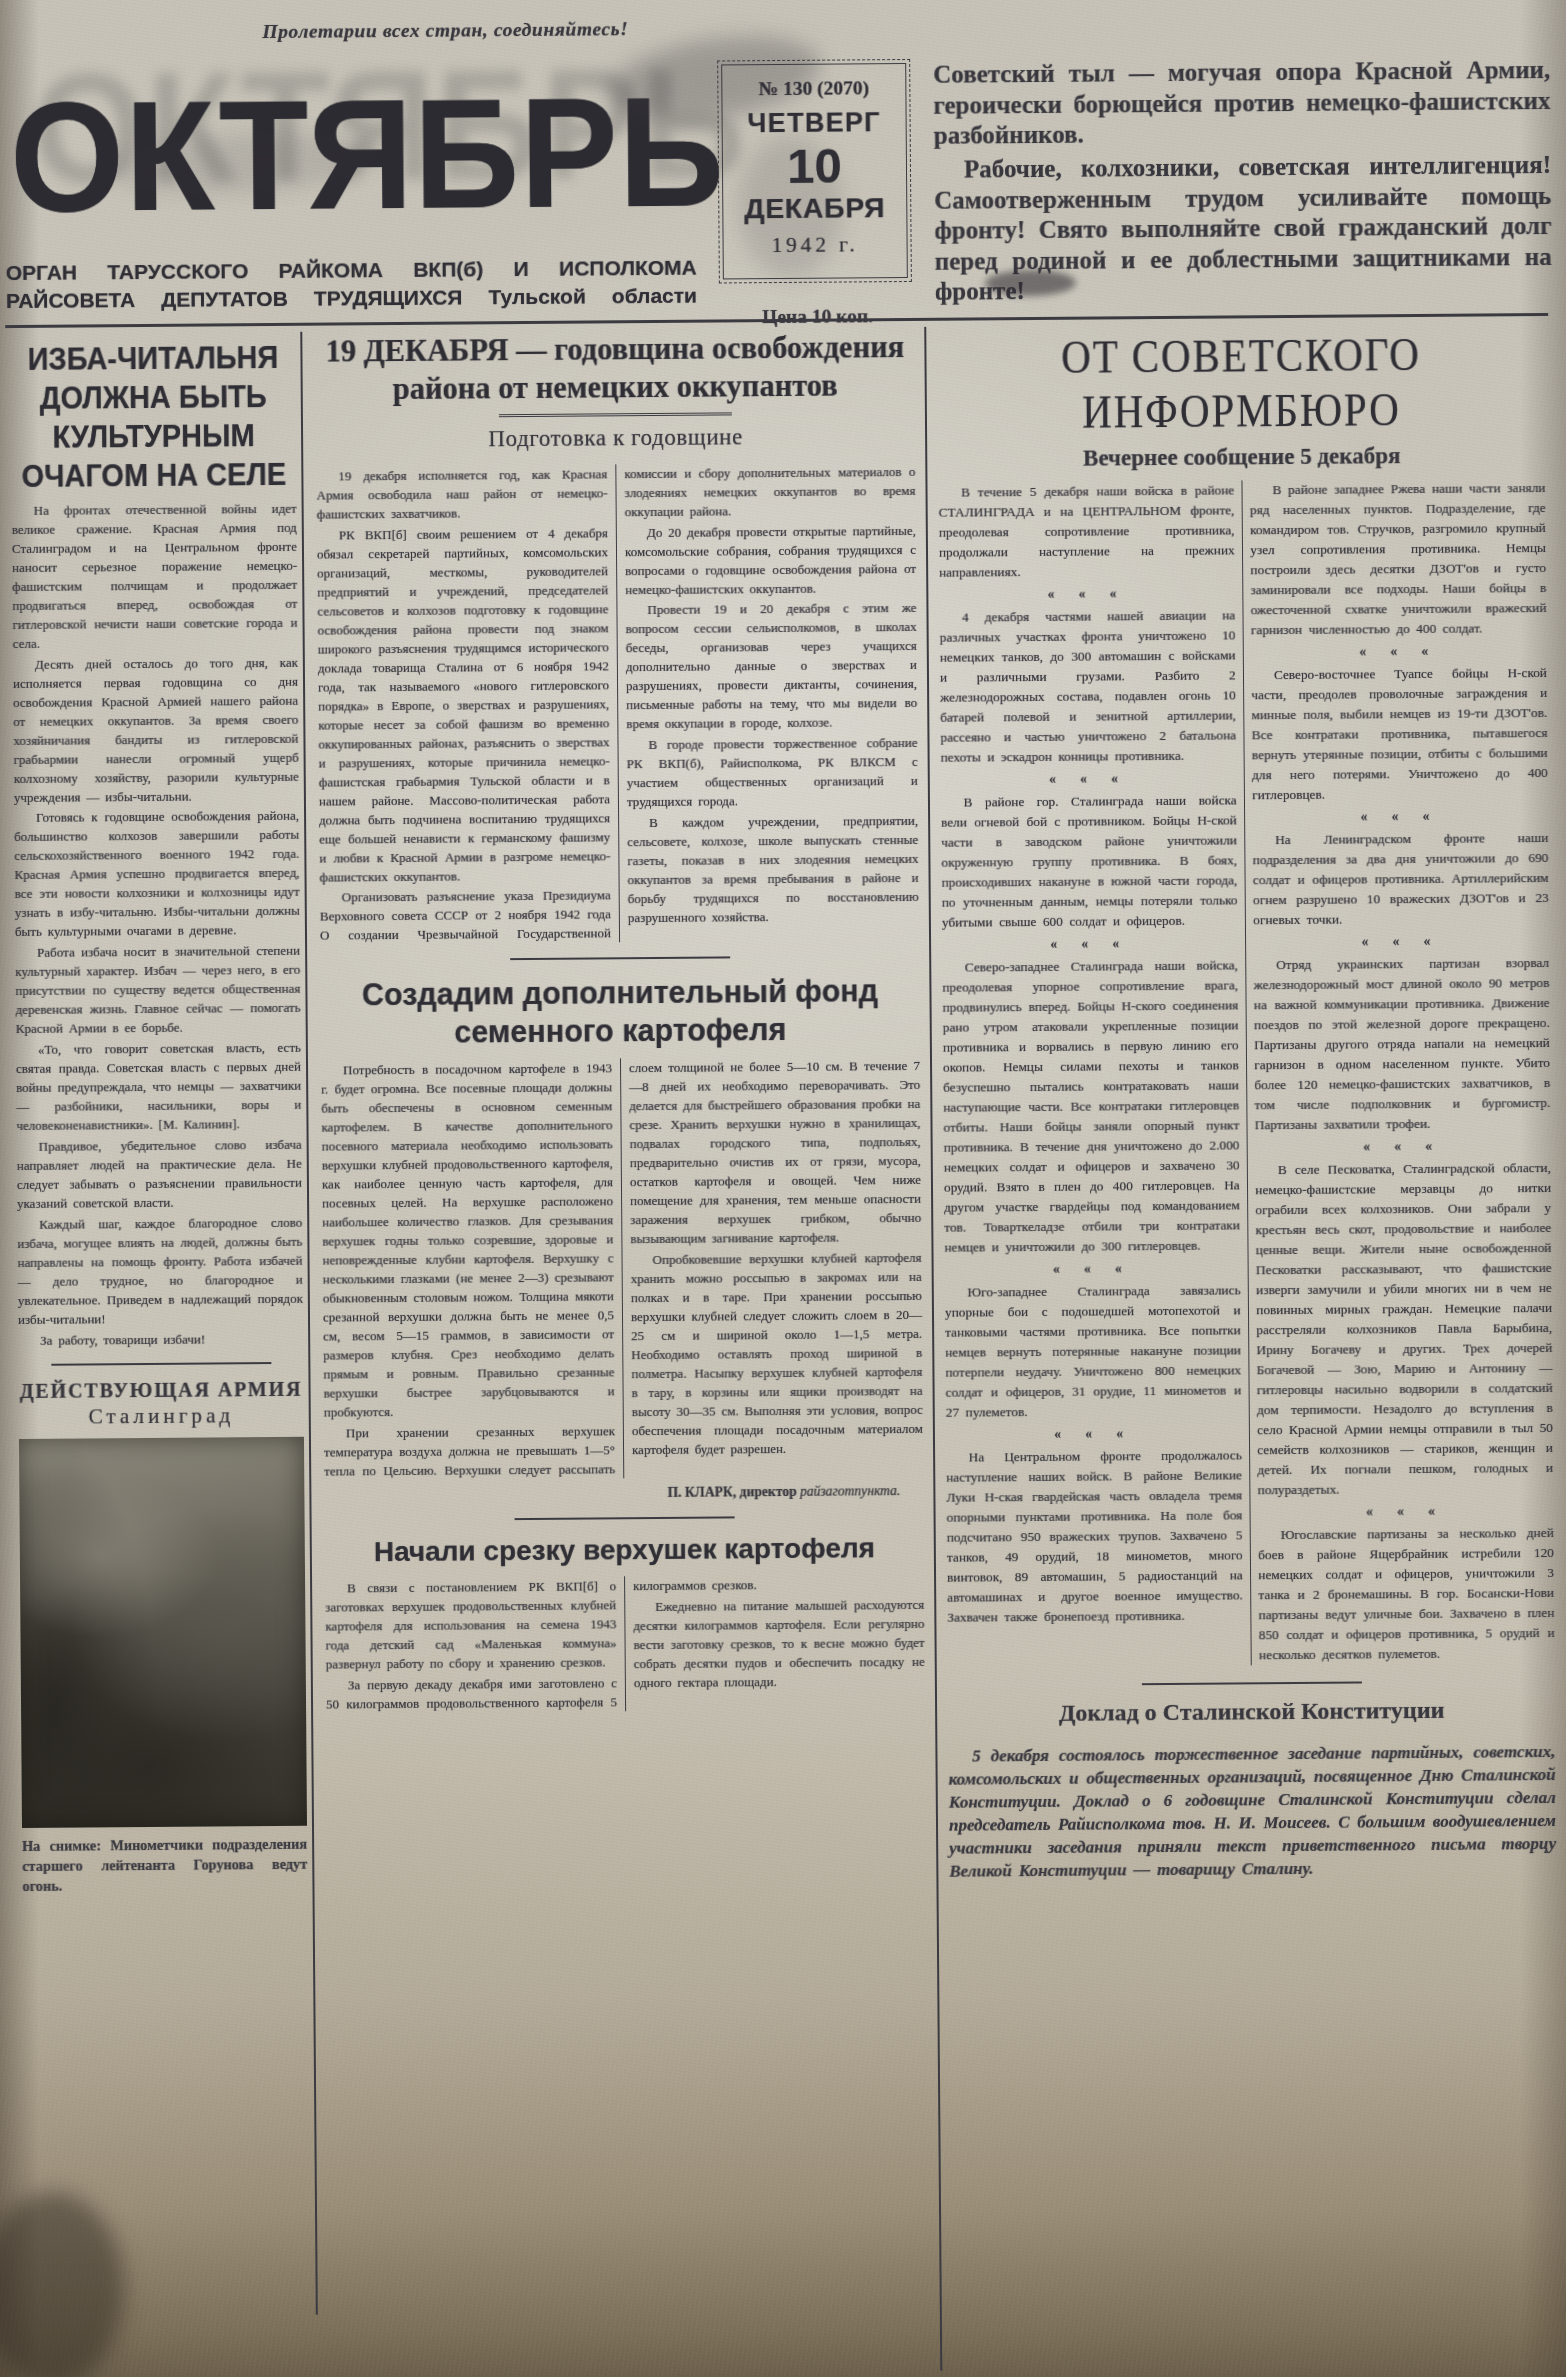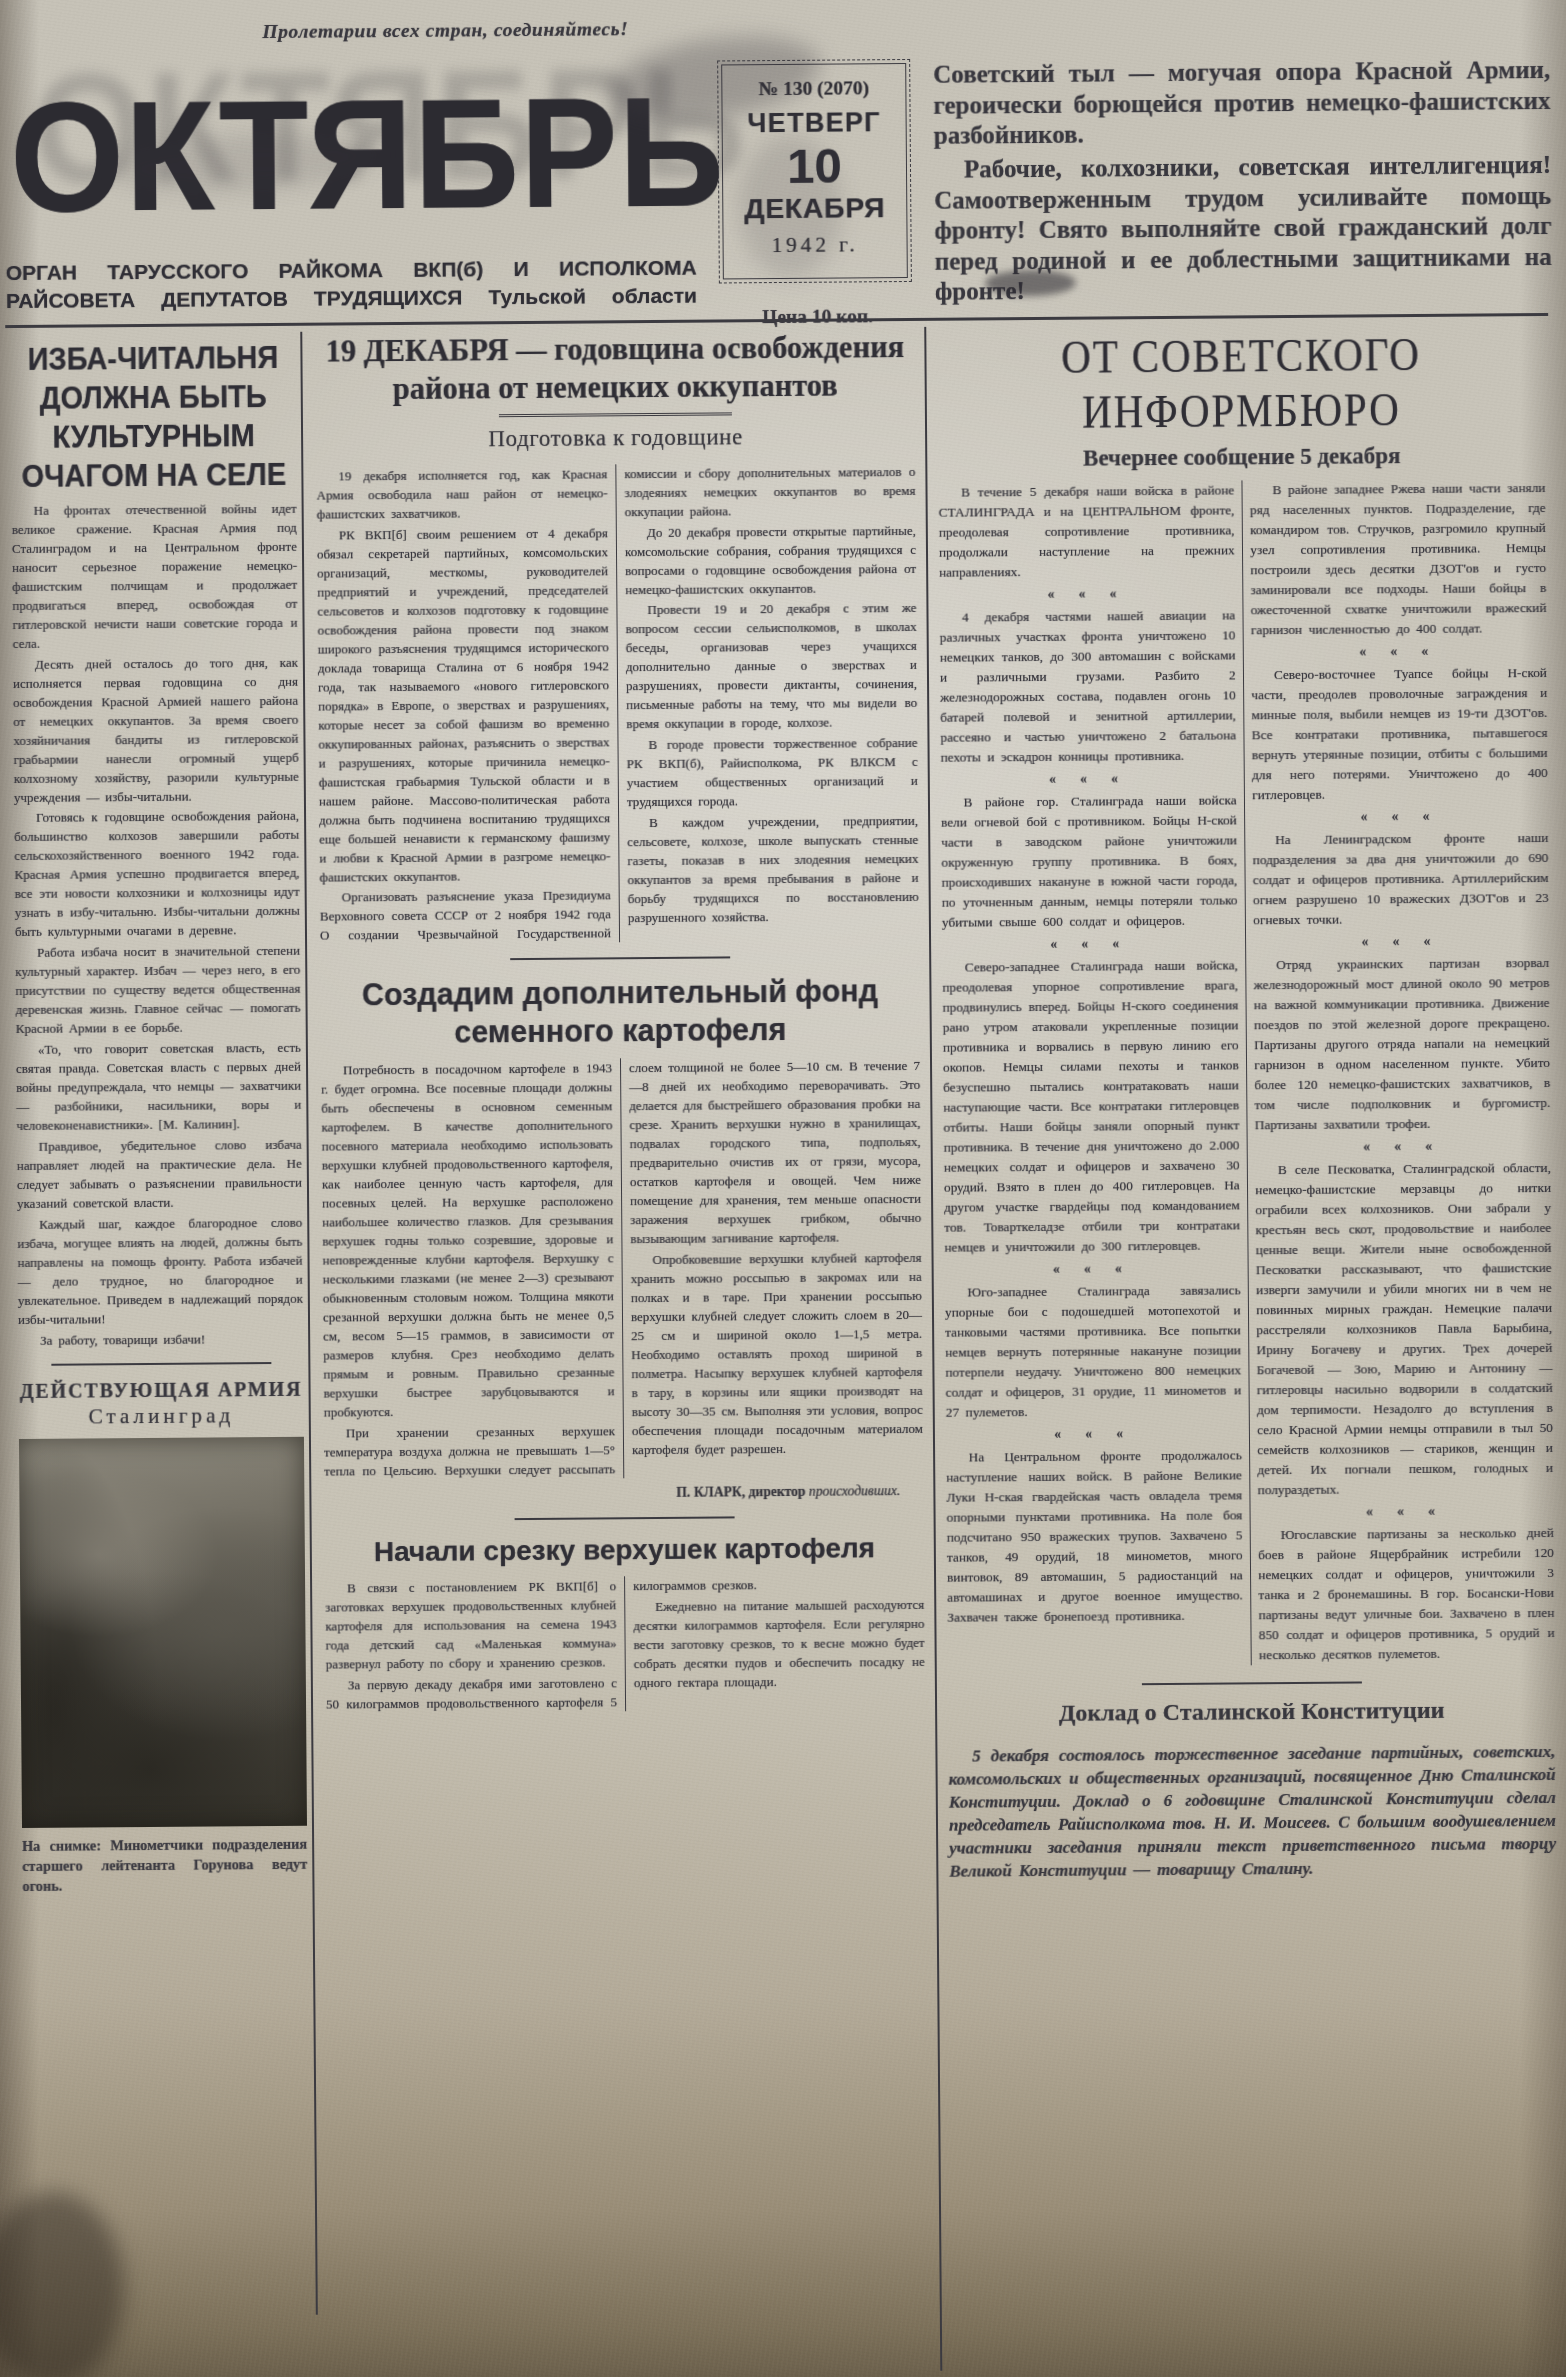--- a/index.html
+++ b/index.html
@@ -197,21 +197,21 @@
     <div class="thin-divider"></div>
 
     <h1 class="san-head">Создадим дополнительный фонд семенного картофеля</h1>
     <div class="bodytext cols2 mid-body">
         <p>Потребность в посадочном картофеле в 1943 г. будет огромна. Все посевные площади должны быть обеспечены в основном семенным картофелем. В качестве дополнительного посевного материала необходимо использовать верхушки клубней продовольственного картофеля, как наиболее ценную часть картофеля, для посевных целей. На верхушке расположено наибольшее количество глазков. Для срезывания верхушек годны только созревшие, здоровые и неповрежденные клубни картофеля. Верхушку с несколькими глазками (не менее 2—3) срезывают обыкновенным столовым ножом. Толщина мякоти срезанной верхушки должна быть не менее 0,5 см, весом 5—15 граммов, в зависимости от размеров клубня. Срез необходимо делать прямым и ровным. Правильно срезанные верхушки быстрее зарубцовываются и пробкуются.</p>
         <p>При хранении срезанных верхушек температура воздуха должна не превышать 1—5° тепла по Цельсию. Верхушки следует рассыпать слоем толщиной не более 5—10 см. В течение 7—8 дней их необходимо переворачивать. Это делается для быстрейшего образования пробки на срезе. Хранить верхушки нужно в хранилищах, подвалах городского типа, подпольях, предварительно очистив их от грязи, мусора, остатков картофеля и овощей. Чем ниже помещение для хранения, тем меньше опасности заражения верхушек грибком, обычно вызывающим загнивание картофеля.</p>
         <p>Опробковевшие верхушки клубней картофеля хранить можно россыпью в закромах или на полках и в таре. При хранении россыпью верхушки клубней следует сложить слоем в 20—25 см и шириной около 1—1,5 метра. Необходимо оставлять проход шириной в полметра. Насыпку верхушек клубней картофеля в тару, в корзины или ящики производят на высоту 30—35 см. Выполняя эти условия, вопрос обеспечения площади посадочным материалом картофеля будет разрешен.</p>
       </div>
     <div class="byline">
       <span>П. КЛАРК, директор</span>
-      <span class="role">происходивших.</span>
+      <span class="role">райзаготпункта.</span>
     </div>
 
     <div class="thin-divider"></div>
 
     <h1 class="san-head smaller">Начали срезку верхушек картофеля</h1>
     <div class="bodytext cols2 mid-body">
         <p>В связи с постановлением РК ВКП[б] о заготовках верхушек продовольственных клубней картофеля для использования на семена 1943 года детский сад «Маленькая коммуна» развернул работу по сбору и хранению срезков.</p>
         <p>За первую декаду декабря ими заготовлено с 50 килограммов продовольственного картофеля 5 килограммов срезков.</p>
         <p>Ежедневно на питание малышей расходуются десятки килограммов картофеля. Если регулярно вести заготовку срезков, то к весне можно будет собрать десятки пудов и обеспечить посадку не одного гектара площади.</p>
       </div>

